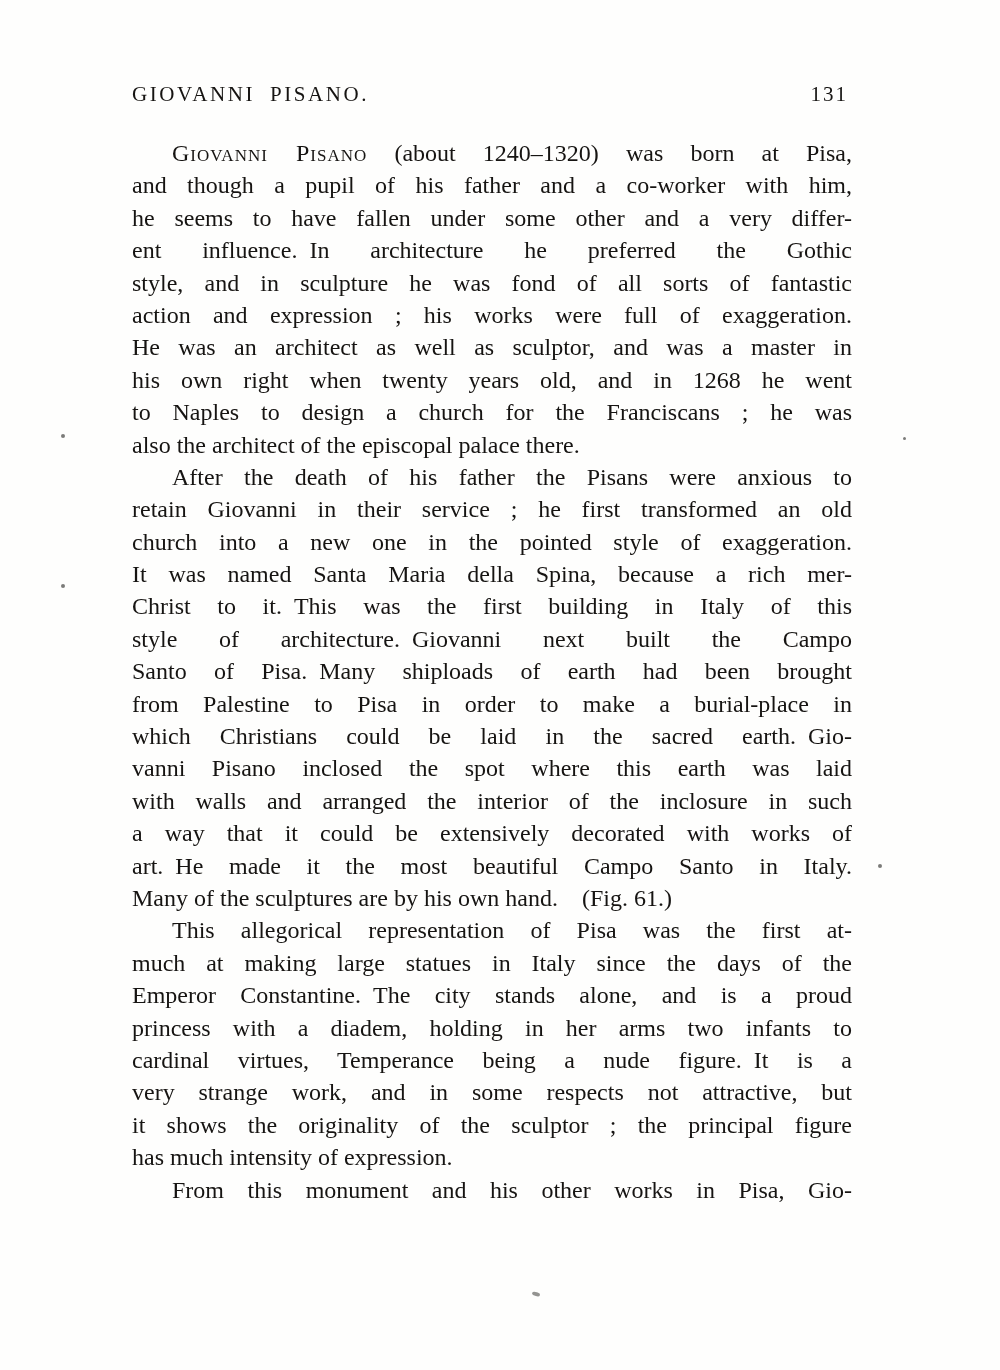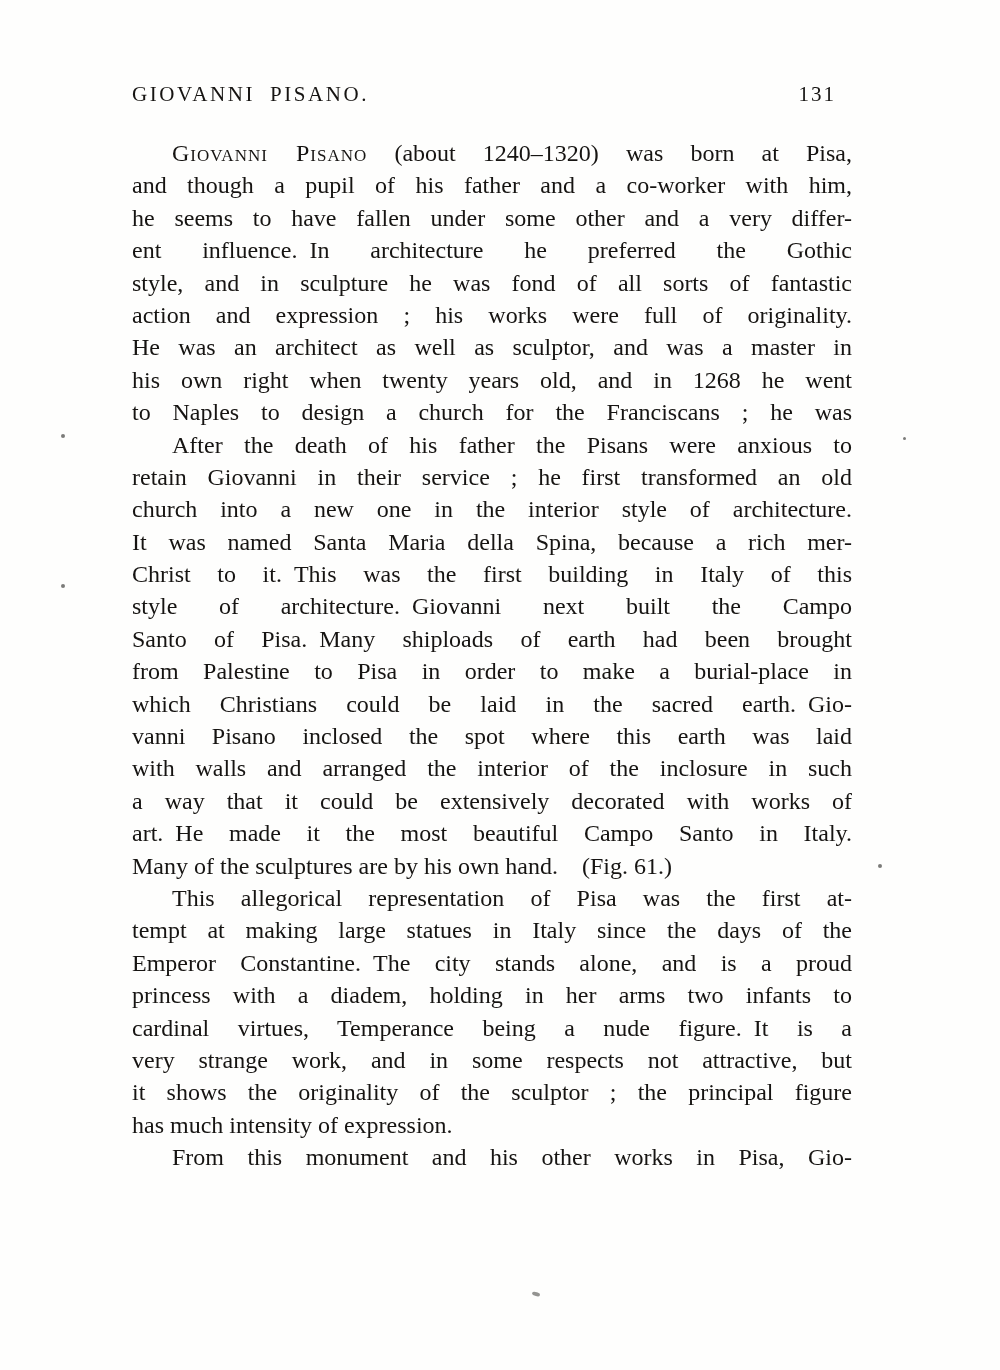--- a/index.html
+++ b/index.html
@@ -31,21 +31,21 @@
     position: absolute;
     left: 0;
     right: 0;
     font-size: 21px;
     letter-spacing: 2.6px;
     word-spacing: 7px;
     white-space: nowrap;
   }
   .page-number {
     position: absolute;
-    right: 16px;
+    right: 4px;
     top: 0;
     font-size: 21px;
     letter-spacing: 2px;
     font-variant-numeric: oldstyle-nums;
   }
   
   .text-block {
     position: absolute;
     left: 132px;
     top: 137px;
@@ -93,40 +93,41 @@
     <div class="running-title">GIOVANNI PISANO.</div>
     <div class="page-number">131</div>
   </div>
 
   <div class="text-block">
       <div class="line indent"><span class="sc">Giovanni Pisano</span><span> (about 1240–1320) was born at Pisa,</span></div>
       <div class="line">and though a pupil of his father and a co-worker with him,</div>
       <div class="line">he seems to have fallen under some other and a very differ-</div>
       <div class="line">ent influence. In architecture he preferred the Gothic</div>
       <div class="line">style, and in sculpture he was fond of all sorts of fantastic</div>
-      <div class="line">action and expression ; his works were full of originality.</div>
+      <div class="line">action and expression ; his works were full of exaggeration.</div>
       <div class="line">He was an architect as well as sculptor, and was a master in</div>
       <div class="line">his own right when twenty years old, and in 1268 he went</div>
       <div class="line">to Naples to design a church for the Franciscans ; he was</div>
+      <div class="line flush">also the architect of the episcopal palace there.</div>
       <div class="line indent">After the death of his father the Pisans were anxious to</div>
       <div class="line">retain Giovanni in their service ; he first transformed an old</div>
-      <div class="line">church into a new one in the interior style of architecture.</div>
+      <div class="line">church into a new one in the pointed style of exaggeration.</div>
       <div class="line">It was named Santa Maria della Spina, because a rich mer-</div>
       <div class="line">Christ to it. This was the first building in Italy of this</div>
       <div class="line">style of architecture. Giovanni next built the Campo</div>
       <div class="line">Santo of Pisa. Many shiploads of earth had been brought</div>
       <div class="line">from Palestine to Pisa in order to make a burial-place in</div>
       <div class="line">which Christians could be laid in the sacred earth. Gio-</div>
       <div class="line">vanni Pisano inclosed the spot where this earth was laid</div>
       <div class="line">with walls and arranged the interior of the inclosure in such</div>
       <div class="line">a way that it could be extensively decorated with works of</div>
       <div class="line">art. He made it the most beautiful Campo Santo in Italy.</div>
       <div class="line flush">Many of the sculptures are by his own hand. (Fig. 61.)</div>
       <div class="line indent">This allegorical representation of Pisa was the first at-</div>
-      <div class="line">tempt at making large statues in Italy since the days of the</div>
+      <div class="line">much at making large statues in Italy since the days of the</div>
       <div class="line">Emperor Constantine. The city stands alone, and is a proud</div>
       <div class="line">princess with a diadem, holding in her arms two infants to</div>
       <div class="line">cardinal virtues, Temperance being a nude figure. It is a</div>
       <div class="line">very strange work, and in some respects not attractive, but</div>
       <div class="line">it shows the originality of the sculptor ; the principal figure</div>
       <div class="line flush">has much intensity of expression.</div>
       <div class="line indent">From this monument and his other works in Pisa, Gio-</div>
     </div>
 
   <div class="speck s1"></div>

